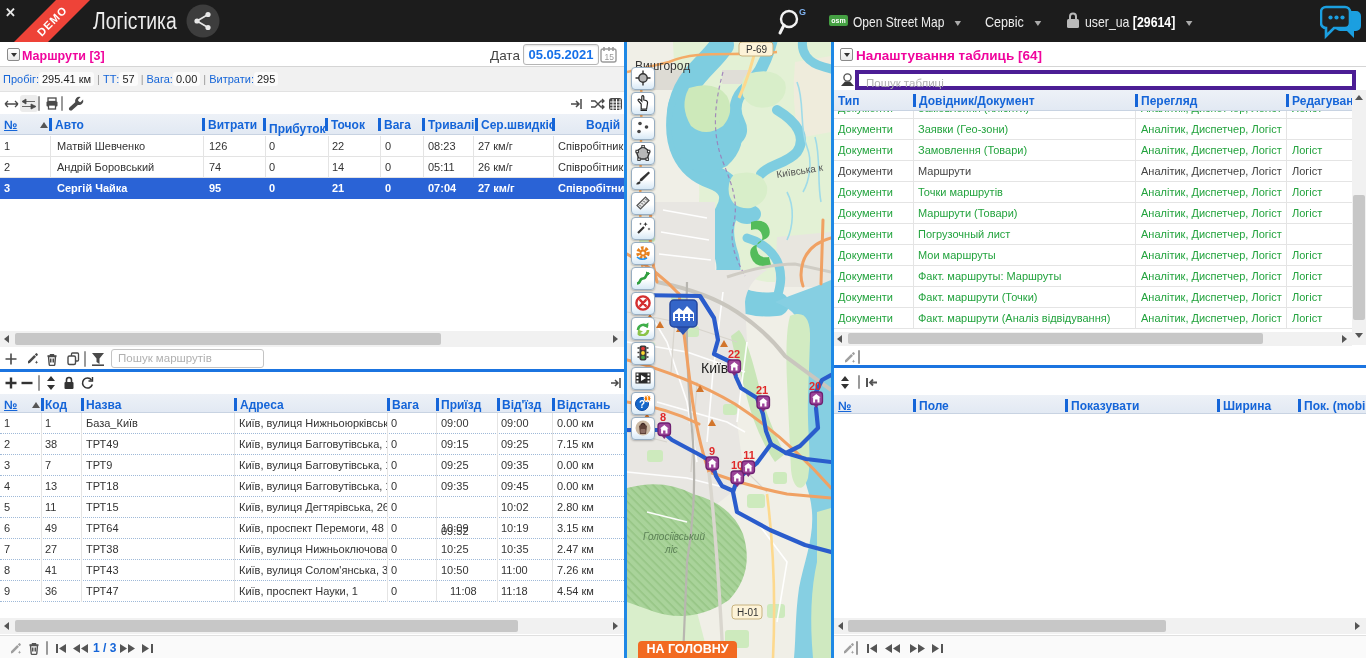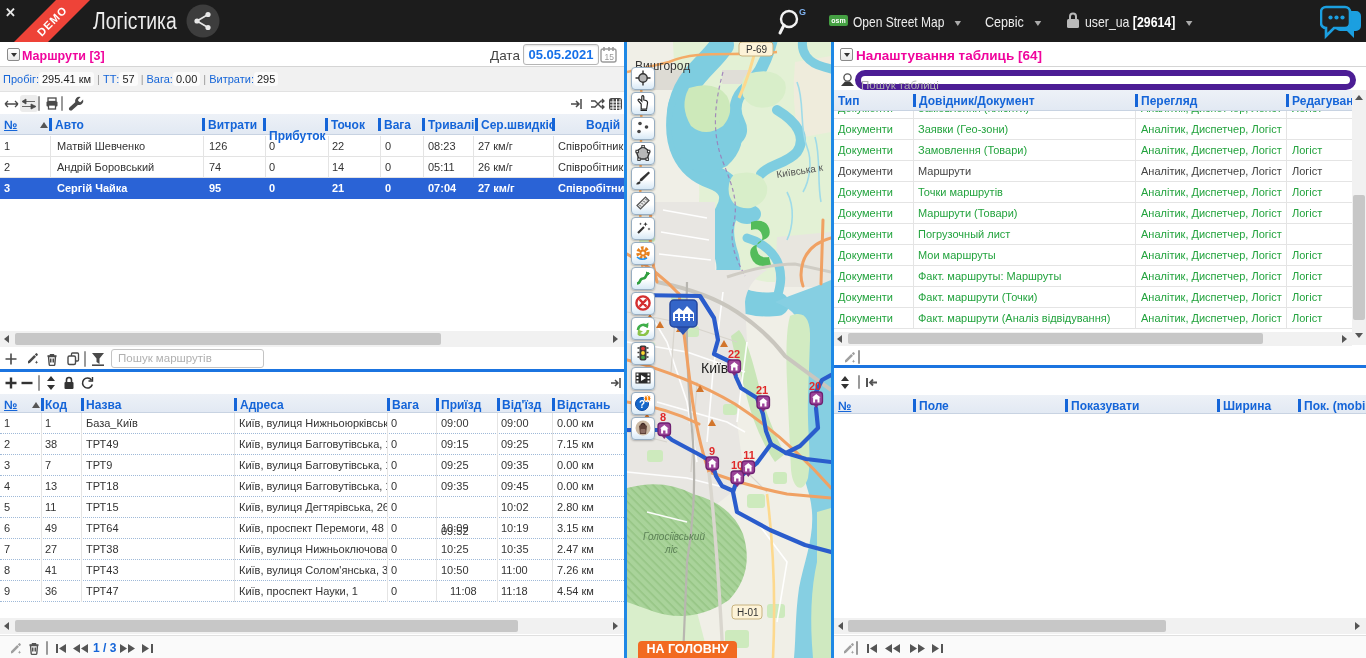--- a/index.html
+++ b/index.html
@@ -109,21 +109,21 @@
         <path d="M2,5h11M2,8h11M2,11h11M5,2v11M8.5,2v11M12,2v11" stroke="#fff" stroke-width="1"></path>
       </svg>
     </div>
 
   <div class="abs" style="left:0;top:72px;width:624px;height:21px;background:linear-gradient(#edf1f7,#e2e9f3);border-bottom:1px solid #c8d3e2;"></div>
   <div id="t1head">
       <div class="abs" style="left:4px;top:76px;font-size:12px;font-weight:bold;color:#1565d8;text-decoration:underline;">№</div>
       <div class="abs" style="left:40px;top:80px;width:0;height:0;border-left:4px solid transparent;border-right:4px solid transparent;border-bottom:6px solid #555;"></div>
       <div class="abs hblue" style="left:55px;top:76px;">Авто</div>
       <div class="abs hblue" style="left:208px;top:76px;">Витрати</div>
-      <div class="abs hblue" style="left:269px;top:87px;">Прибуток</div>
+      <div class="abs hblue" style="left:269px;top:80px;">Прибуток</div>
       <div class="abs hblue" style="left:331px;top:76px;">Точок</div>
       <div class="abs hblue" style="left:384px;top:76px;">Вага</div>
       <div class="abs hblue" style="left:428px;top:76px;">Тривалі</div>
       <div class="abs hblue" style="left:481px;top:76px;">Сер.швидкіс</div>
       <div class="abs hblue" style="left:586px;top:76px;">Водій</div>
       <div class="abs" style="left:49px;top:76px;width:2.5px;height:13px;background:#1565d8;"></div>
       <div class="abs" style="left:202px;top:76px;width:2.5px;height:13px;background:#1565d8;"></div>
       <div class="abs" style="left:263px;top:76px;width:2.5px;height:13px;background:#1565d8;"></div>
       <div class="abs" style="left:325px;top:76px;width:2.5px;height:13px;background:#1565d8;"></div>
       <div class="abs" style="left:378px;top:76px;width:2.5px;height:13px;background:#1565d8;"></div>
@@ -440,21 +440,21 @@
 
 <div id="rpanel">
   <div class="phead"></div>
   <div class="ddbtn" style="left:6px;top:6px;"></div>
   <div class="abs ptitle" style="left:22px;top:6px;font-size:13.5px;">Налаштування таблиць [64]</div>
 
   <svg class="abs" style="left:6px;top:31px;" width="15" height="14">
     <circle cx="7.5" cy="4.5" r="3.6" fill="none" stroke="#555" stroke-width="1.4"></circle>
     <path d="M1,13 L5,8.5 H10 L14,13 Z" fill="#3a3a3a"></path>
   </svg>
-  <div class="abs" style="left:21px;top:28px;width:501px;height:20px;border:6px solid #4c1d95;border-radius:10px;background:#fff;color:#b0b0b0;font-size:11.5px;line-height:18px;">Пошук таблиці</div>
+  <div class="abs" style="left:21px;top:28px;width:501px;height:20px;border:4px solid #4c1d95;border-radius:0;background:#fff;color:#b0b0b0;font-size:11.5px;line-height:18px;padding-left:7px;">Пошук таблиці</div>
 
   <div class="abs" style="left:0;top:48px;width:518px;height:21px;background:linear-gradient(#edf1f7,#e2e9f3);border-bottom:1px solid #c8d3e2;"></div>
   <div id="t3head">
       <div class="abs hblue" style="left:4px;top:52px;">Тип</div>
       <div class="abs hblue" style="left:85px;top:52px;">Довідник/Документ</div>
       <div class="abs hblue" style="left:307px;top:52px;">Перегляд</div>
       <div class="abs hblue" style="left:458px;top:52px;width:60px;overflow:hidden;">Редагуванн</div>
       <div class="abs" style="left:79px;top:52px;width:2.5px;height:13px;background:#1565d8;"></div>
       <div class="abs" style="left:301px;top:52px;width:2.5px;height:13px;background:#1565d8;"></div>
       <div class="abs" style="left:452px;top:52px;width:2.5px;height:13px;background:#1565d8;"></div>

